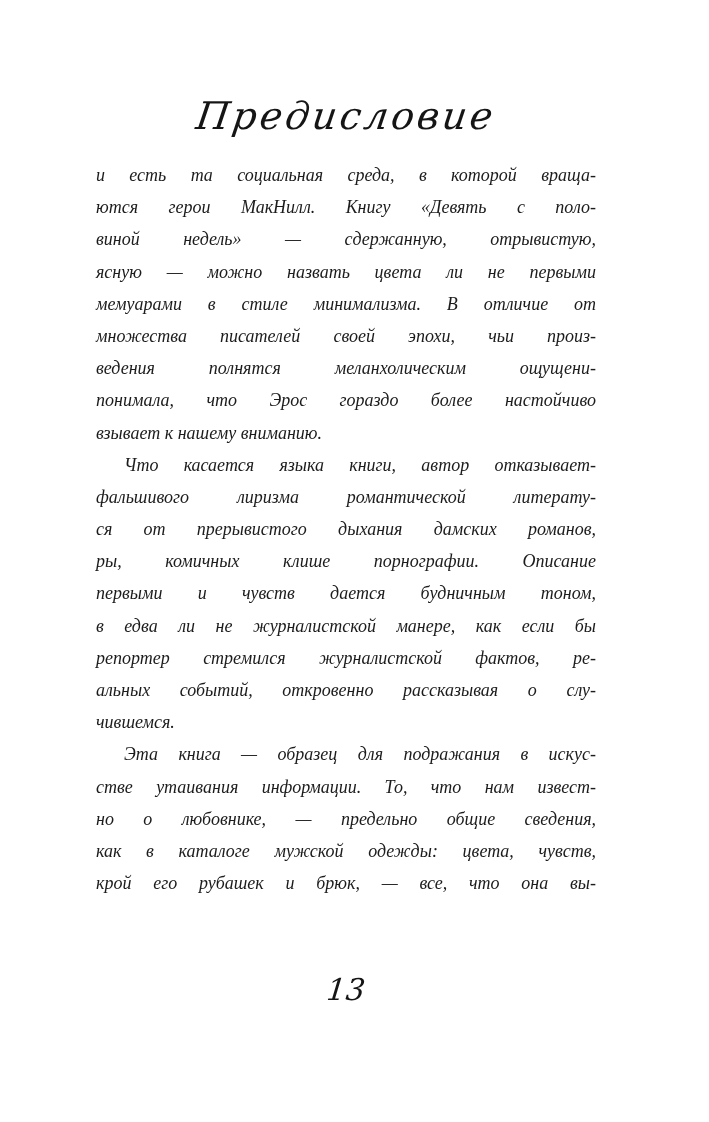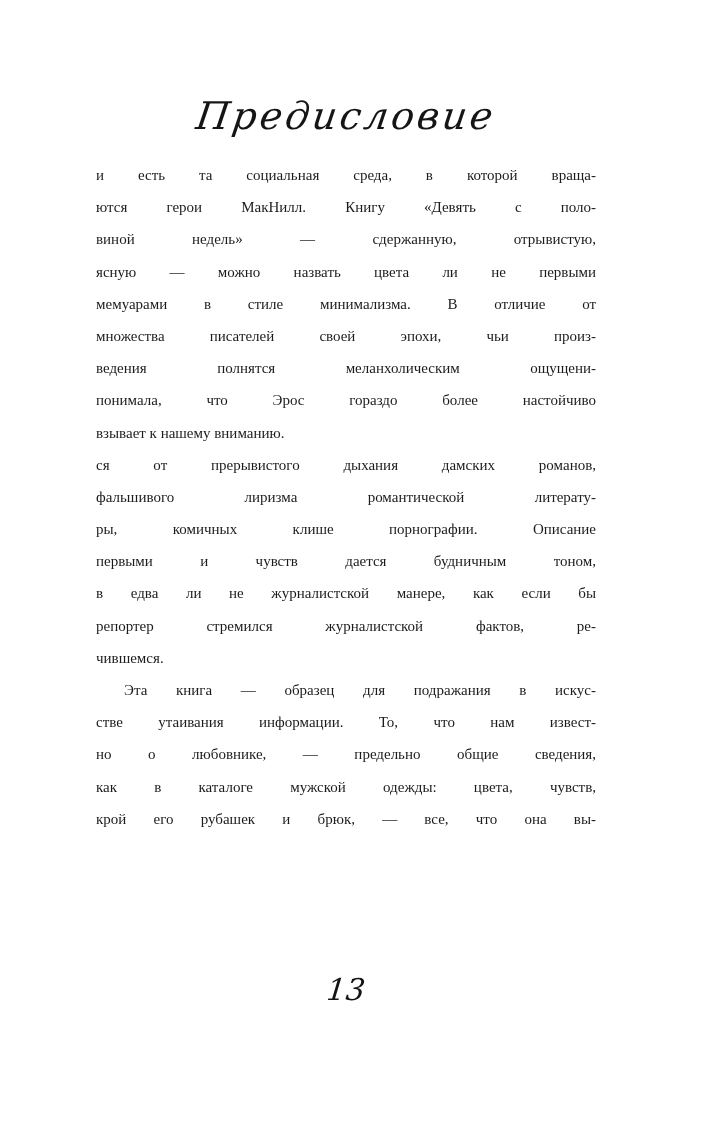--- a/index.html
+++ b/index.html
@@ -32,21 +32,22 @@
     line-height: 56px;
     color: #151515;
     letter-spacing: 3px;
     transform: skewX(-8deg);
   }
   .text-block {
     position: absolute;
     top: 159px;
     left: 96px;
     width: 500px;
-    font-size: 15px;
+    font-size: 18px;
+    font-style: italic;
   }
   .para {
     margin: 0;
     padding: 0;
   }
   .line {
     display: block;
     height: 32.2px;
     line-height: 32.2px;
     text-align: justify;
@@ -88,26 +89,28 @@
       <span class="line">виной недель» — сдержанную, отрывистую,</span>
       <span class="line">ясную — можно назвать цвета ли не первыми</span>
       <span class="line">мемуарами в стиле минимализма. В отличие от</span>
       <span class="line">множества писателей своей эпохи, чьи произ-</span>
       <span class="line">ведения полнятся меланхолическим ощущени-</span>
       <span class="line">понимала, что Эрос гораздо более настойчиво</span>
       <span class="line para-end">взывает к нашему вниманию.</span>
     </div>
 
     <div class="para">
+      <span class="line indent">Что касается языка книги, автор отказывает-</span>
+      <span class="line">фальшивого лиризма романтической литерату-</span>
       <span class="line">ся от прерывистого дыхания дамских романов,</span>
-      <span class="line">фальшивого лиризма романтической литерату-</span>
       <span class="line">ры, комичных клише порнографии. Описание</span>
       <span class="line">первыми и чувств дается будничным тоном,</span>
       <span class="line">в едва ли не журналистской манере, как если бы</span>
       <span class="line">репортер стремился журналистской фактов, ре-</span>
+      <span class="line">альных событий, откровенно рассказывая о слу-</span>
       <span class="line para-end">чившемся.</span>
     </div>
 
     <div class="para">
       <span class="line indent">Эта книга — образец для подражания в искус-</span>
       <span class="line">стве утаивания информации. То, что нам извест-</span>
       <span class="line">но о любовнике, — предельно общие сведения,</span>
       <span class="line">как в каталоге мужской одежды: цвета, чувств,</span>
       <span class="line">крой его рубашек и брюк, — все, что она вы-</span>
     </div>

